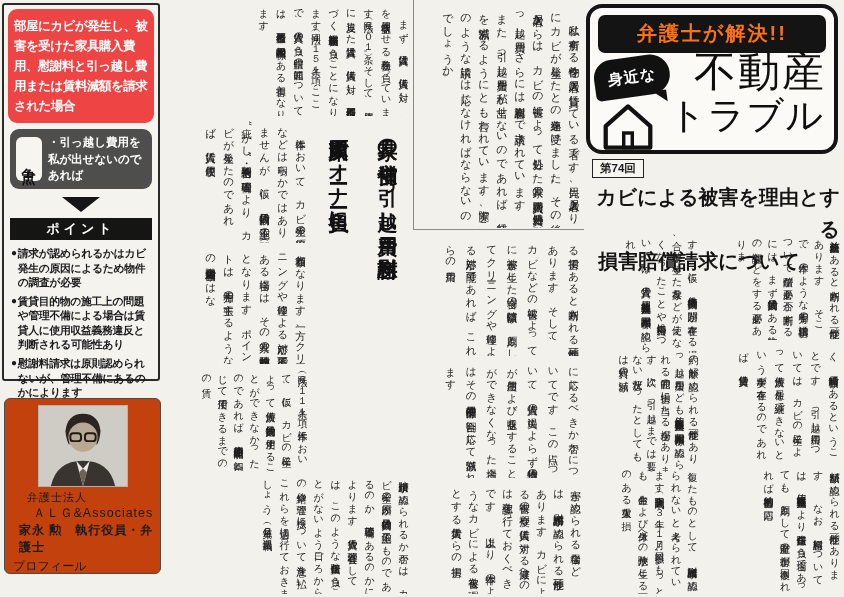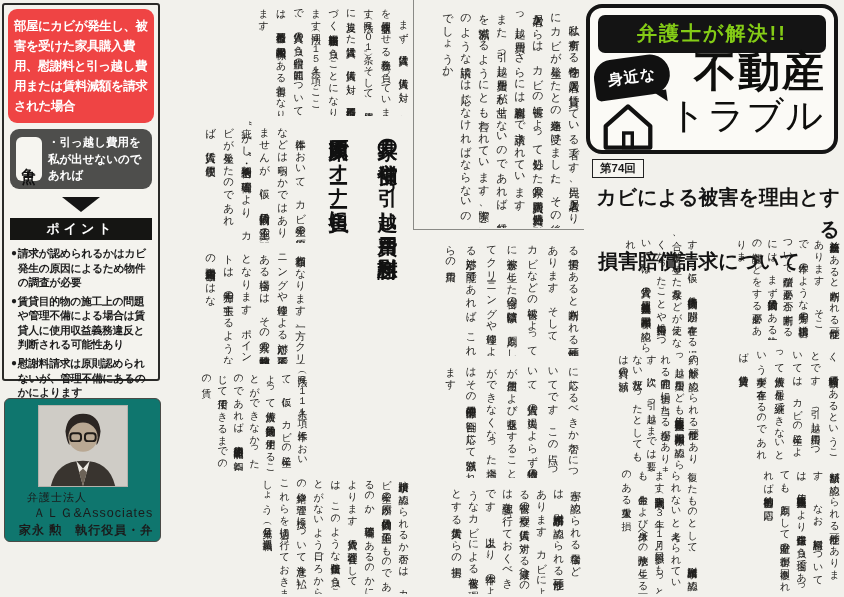--- a/index.html
+++ b/index.html
@@ -54,49 +54,49 @@
                 border-left:19px solid transparent; border-right:19px solid transparent;
                 border-top:15px solid #151515; }
   #points-header { margin:0 6px; background:#151513; color:#fff; text-align:center;
                    font-weight:bold; font-size:13px; letter-spacing:4px; padding:2px 0; }
   #points-list { padding:6px 5px 0 7px; }
   .point-item { display:flex; font-weight:bold; font-size:10.8px; line-height:1.35;
                 margin-bottom:4px; letter-spacing:-0.3px; }
   .point-item .bullet { margin-right:1px; font-size:10px; }
 
   
-  #profile-box { position:absolute; left:4px; top:398px; width:157px; height:144px;
-                 border:1.5px solid #4a4a46; border-radius:6px; background:#0f766e;
+  #profile-box { position:absolute; left:4px; top:398px; width:157px; height:176px;
+                 border:1.5px solid #4a4a46; border-radius:6px; background:#c2410c;
                  overflow:hidden; }
   #portrait { width:90px; height:82px; margin:6px auto 3px; display:block;
               background:#cfccc6; border:1px solid #b5b2ac; }
   .pf-firm1 { font-size:11px; margin-left:22px; letter-spacing:1px; }
   .pf-firm2 { font-size:12.5px; margin-left:28px; letter-spacing:1px; }
   .pf-name  { font-size:12px; font-weight:bold; margin-left:14px; letter-spacing:1px; }
   .pf-head  { font-size:12px; margin:2px 0 0 8px; }
   .pf-row   { font-size:14px; line-height:1.35; margin-left:8px; margin-right:4px;
               letter-spacing:-0.2px; }
 
   
   #logo-box { position:absolute; left:586px; top:4px; width:252px; height:150px;
               border:4px solid #141414; border-radius:16px; background:#fbfaf6; }
-  #logo-banner { margin:7px 8px 0; background:#141414; border-radius:7px; color:#84cc16;
+  #logo-banner { margin:7px 8px 0; background:#141414; border-radius:7px; color:#f97316;
                  text-align:center; font-weight:bold; font-size:20px; letter-spacing:2px;
                  padding:5px 0 6px; }
   #logo-main { position:relative; height:100px; }
   #speech-bubble { position:absolute; left:4px; top:4px; width:76px; height:40px;
                    background:#111; border-radius:20px 22px 22px 6px;
                    transform:rotate(-8deg); color:#fff; display:flex; align-items:center;
                    justify-content:center; font-weight:bold; font-size:15px;
                    letter-spacing:1px; }
   #speech-bubble::after { content:""; position:absolute; right:6px; bottom:-9px;
                    width:0; height:0; border-left:14px solid transparent;
                    border-top:12px solid #111; }
   #house-icon { position:absolute; left:12px; top:50px; }
-  #logo-title1 { position:absolute; right:8px;  top:-2px; font-size:42px; font-weight:700;
+  #logo-title1 { position:absolute; right:8px;  top:-2px; font-size:42px; font-weight:400;
                  letter-spacing:2px; line-height:1; color:#0e0e0c; }
   #logo-title2 { position:absolute; right:10px; top:44px; font-size:37px; font-weight:400;
                  letter-spacing:1px; line-height:1; color:#0e0e0c; }
 
   
   #episode-no { position:absolute; left:592px; top:159px; border:1.5px solid #222;
                 font-size:11.5px; font-weight:bold; padding:1px 7px; background:#f6f5f0; }
   #episode-title { position:absolute; left:588px; top:181px; width:254px;
                    font-weight:bold; font-size:20px; line-height:1.6; color:#141414; }
   #episode-title .t1 { text-align:right; padding-right:2px; }

